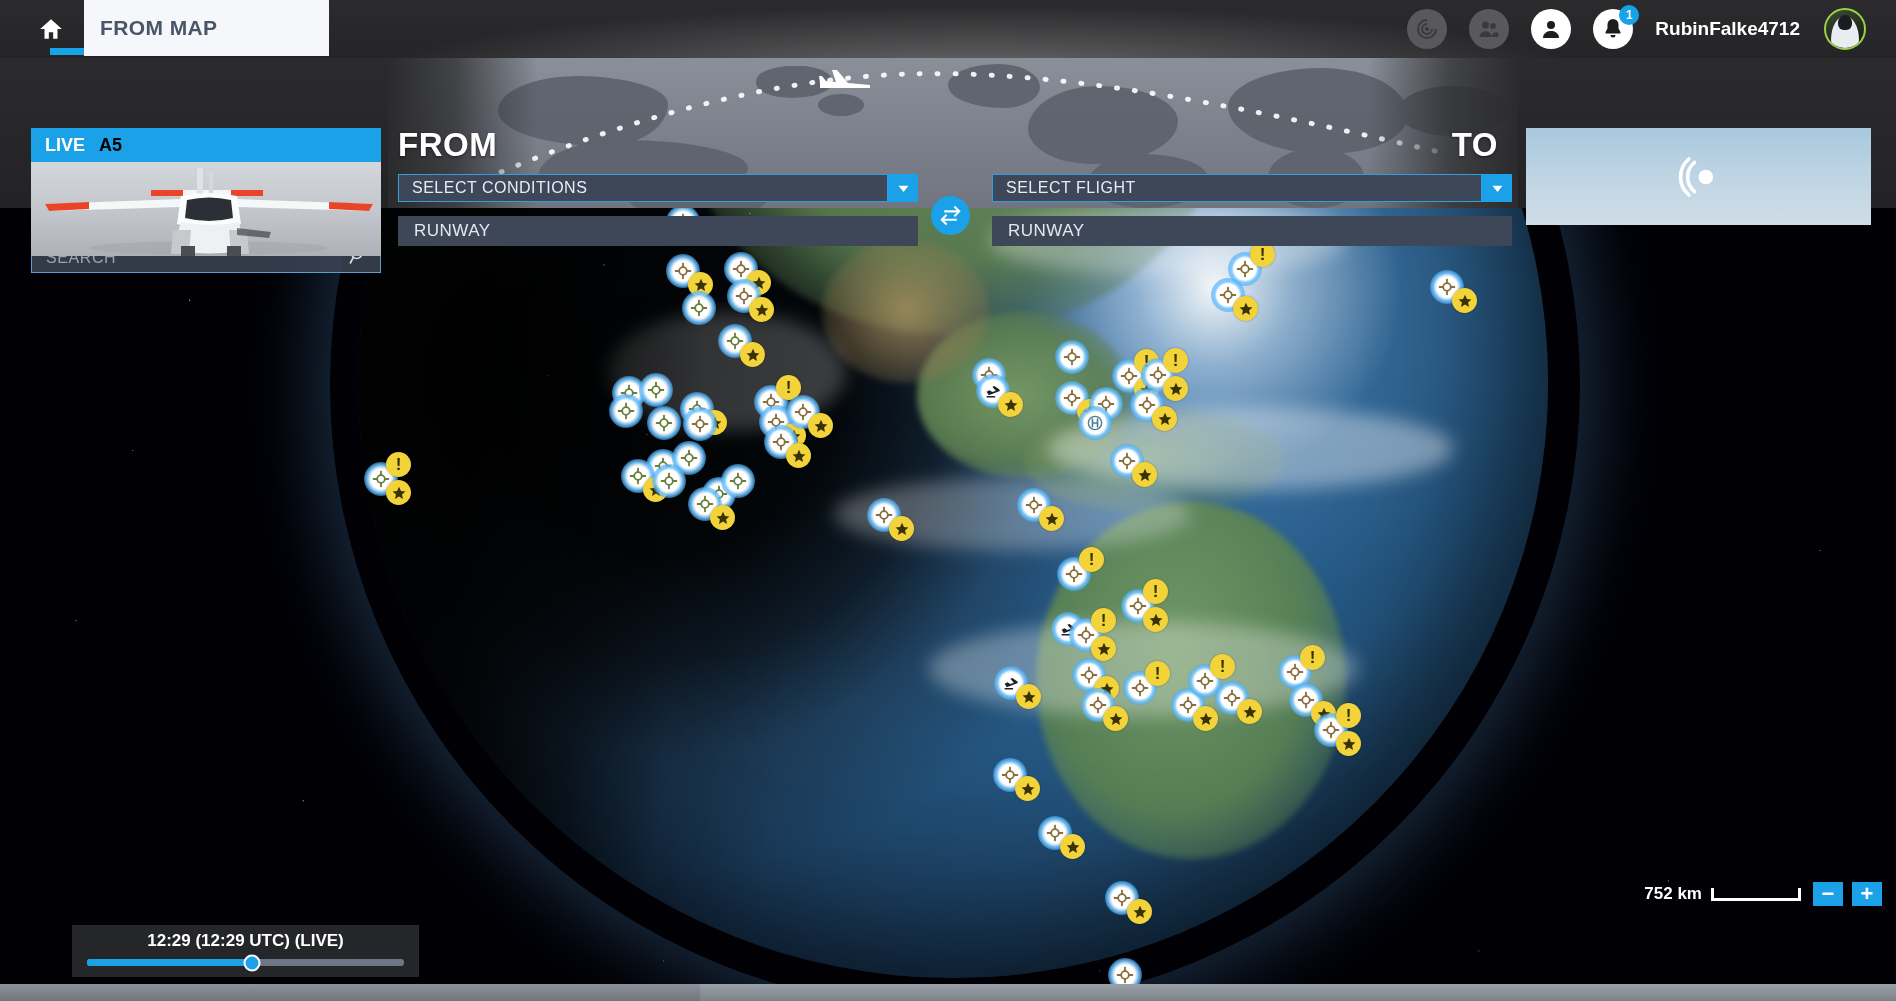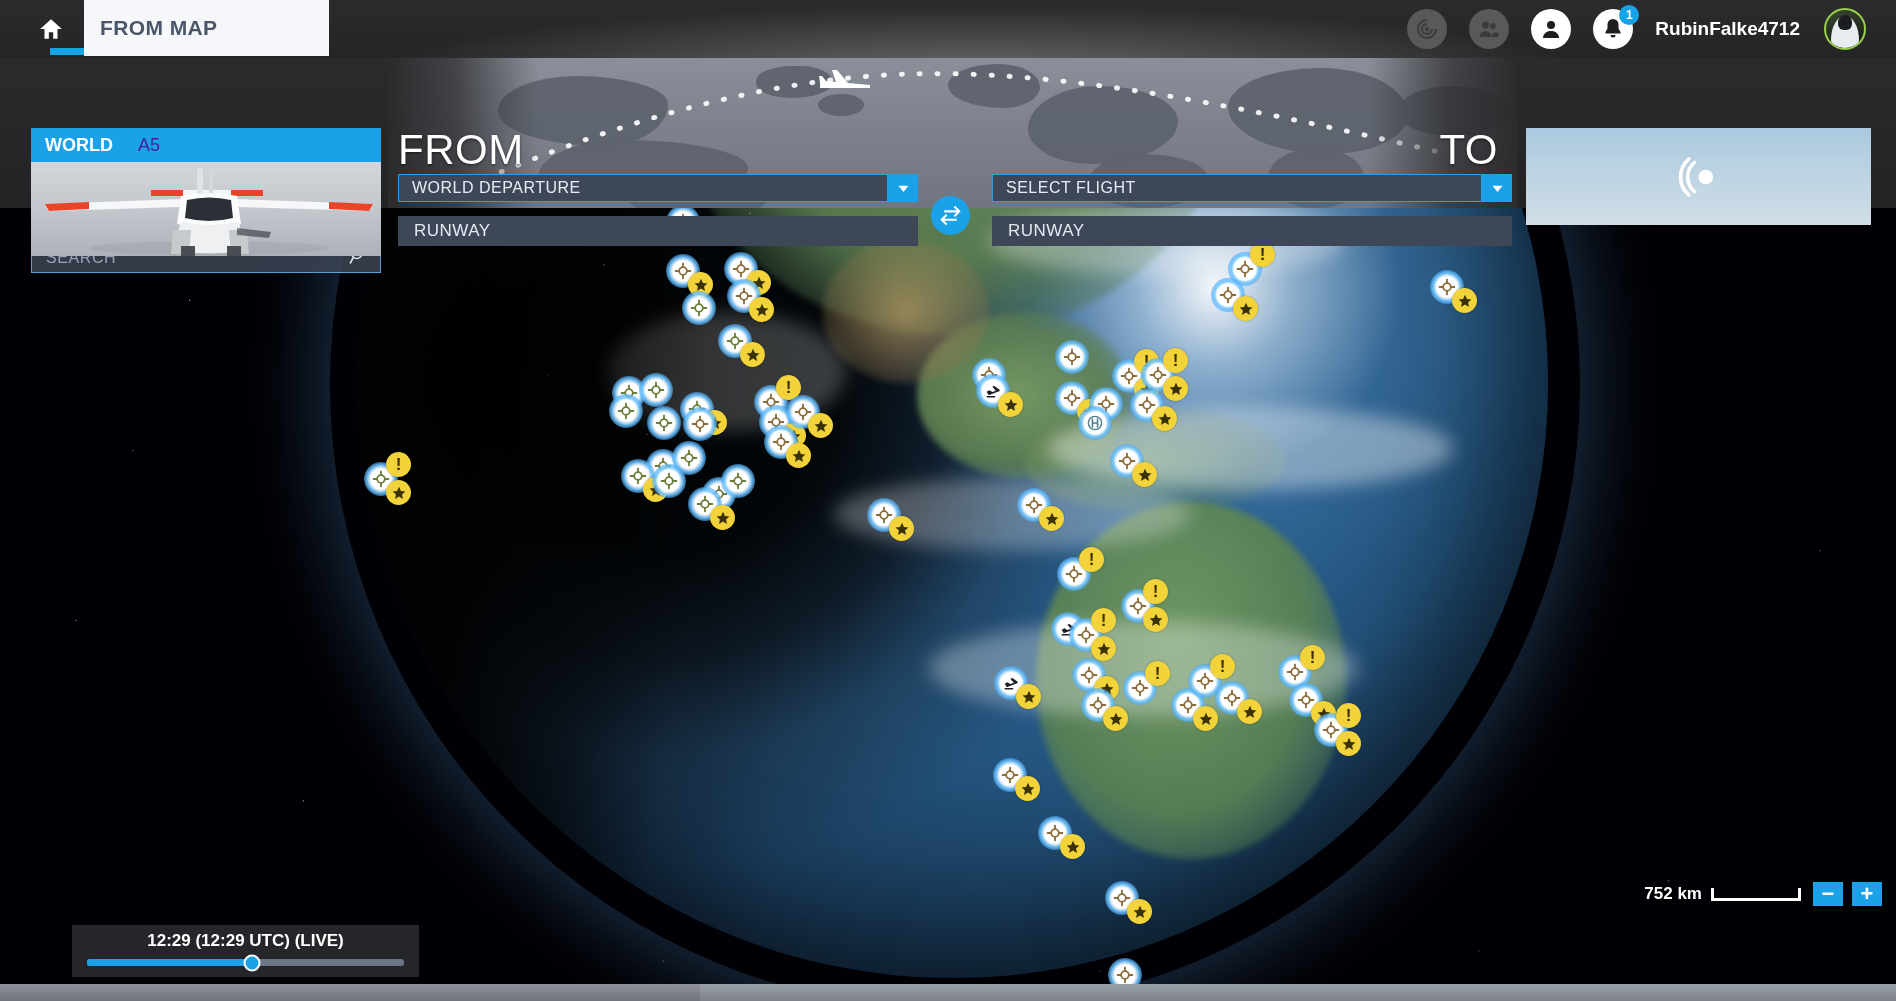--- a/index.html
+++ b/index.html
@@ -110,24 +110,24 @@
   #plan-center .wm { position:absolute; background:#5e636e; opacity:.95; }
   #plan-dots { position:absolute; inset:0; }
   #plane-glyph { position:absolute; left:430px; top:10px; width:56px; height:26px; }
   .vig { position:absolute; top:0; height:150px; width:150px; }
   #vig-l { left:0; background:linear-gradient(90deg,#2b2b2d 0%, rgba(43,43,45,.75) 45%, rgba(43,43,45,0) 100%); }
   #vig-r { right:0; background:linear-gradient(270deg,#2b2b2d 0%, rgba(43,43,45,.75) 45%, rgba(43,43,45,0) 100%); }
 
   #acraft { position:absolute; left:31px; top:70px; width:350px; height:128px; background:#c9ccd1; overflow:hidden; }
   #acraft-hdr { height:34px; background:#1ba1e8; display:flex; align-items:center; padding:0 14px; }
   #acraft-hdr .b { color:#fff; font-size:18px; font-weight:bold; }
-  #acraft-hdr .r { color:#4c1d95; font-size:18px; font-weight:normal; margin-left:25px; }
+  #acraft-hdr .r { color:#000000; font-size:18px; font-weight:bold; margin-left:14px; }
   #acraft-img { position:relative; height:94px; background:linear-gradient(180deg,#d3d6da 0%,#c2c5cb 55%,#aeb2b8 100%); }
 
-  .label-big { position:absolute; color:#fff; font-size:42px; font-weight:normal; letter-spacing:.5px;
+  .label-big { position:absolute; color:#fff; font-size:33px; font-weight:bold; letter-spacing:.5px;
     text-shadow:0 1px 3px rgba(0,0,0,.55); }
   .sel-wrap { position:absolute; height:28px; display:flex; }
   .sel-field { flex:1; background:#3e4758; border:1px solid #2f9fe0; display:flex; align-items:center;
     padding-left:13px; color:#e7ecf3; font-size:16px; letter-spacing:.5px; }
   .sel-arrow { width:30px; background:#1ba1e8; display:flex; align-items:center; justify-content:center; }
   .sel-arrow svg { width:17px; height:17px; fill:#fff; }
   .runway-field { position:absolute; height:30px; background:#3e4758; display:flex; align-items:center;
     padding-left:16px; color:#e3e8f0; font-size:17px; letter-spacing:.5px; }
   #swap-btn { position:absolute; left:931px; top:138px; width:39px; height:39px; border-radius:50%;
     background:#1ba1e8; display:flex; align-items:center; justify-content:center; z-index:19; }
@@ -985,21 +985,21 @@
       </svg>
       <svg id="plane-glyph" viewBox="0 0 56 26">
         <path d="M2 20 L52 20 L52 17 L30 15 L19 2 L14 2 L18 14 L8 13 L4 8 L1 8 L2 15 Z" fill="#ffffff"></path>
       </svg>
       <div class="vig" id="vig-l"></div>
       <div class="vig" id="vig-r"></div>
     </div>
 
     <div id="acraft">
       <div id="acraft-hdr">
-        <span class="b">WORLD</span>
+        <span class="b">LIVE</span>
         <span class="r">A5</span>
       </div>
       <div id="acraft-img">
         <svg viewBox="0 0 350 94" style="position:absolute;inset:0;width:100%;height:100%;">
           <ellipse cx="178" cy="86" rx="120" ry="7" fill="#9ea2a8" opacity=".45"></ellipse>
           <path d="M14 42 L150 37 L150 45 L18 49 Z" fill="#f6f7f8"></path>
           <path d="M206 37 L342 42 L338 49 L206 45 Z" fill="#f6f7f8"></path>
           <path d="M14 42 L58 40 L58 47 L18 49 Z" fill="#e8442a"></path>
           <path d="M342 42 L298 40 L298 47 L338 49 Z" fill="#e8442a"></path>
           <path d="M120 28 L232 28 L232 34 L120 34 Z" fill="#f4f5f6"></path>
@@ -1014,21 +1014,21 @@
           <path d="M198 68 L216 68 L218 92 L200 92 Z" fill="#c6cace"></path>
           <rect x="150" y="84" width="14" height="10" fill="#4a4e54"></rect>
           <rect x="196" y="84" width="14" height="10" fill="#4a4e54"></rect>
           <path d="M206 66 L240 70 L238 76 L206 73 Z" fill="#2b3036" opacity=".6"></path>
         </svg>
       </div>
     </div>
 
     <div class="label-big" style="left:398px;top:68px;">FROM</div>
     <div class="sel-wrap" style="left:398px;top:116px;width:520px;">
-      <div class="sel-field">WORLD DEPARTURE</div>
+      <div class="sel-field">SELECT CONDITIONS</div>
       <div class="sel-arrow">
         <svg viewBox="0 0 24 24">
             <path d="M5 8 L12 17 L19 8 Z"></path>
           </svg>
       </div>
     </div>
     <div class="runway-field" style="left:398px;top:158px;width:520px;">RUNWAY</div>
 
     <div id="swap-btn">
       <svg viewBox="0 0 24 24">

